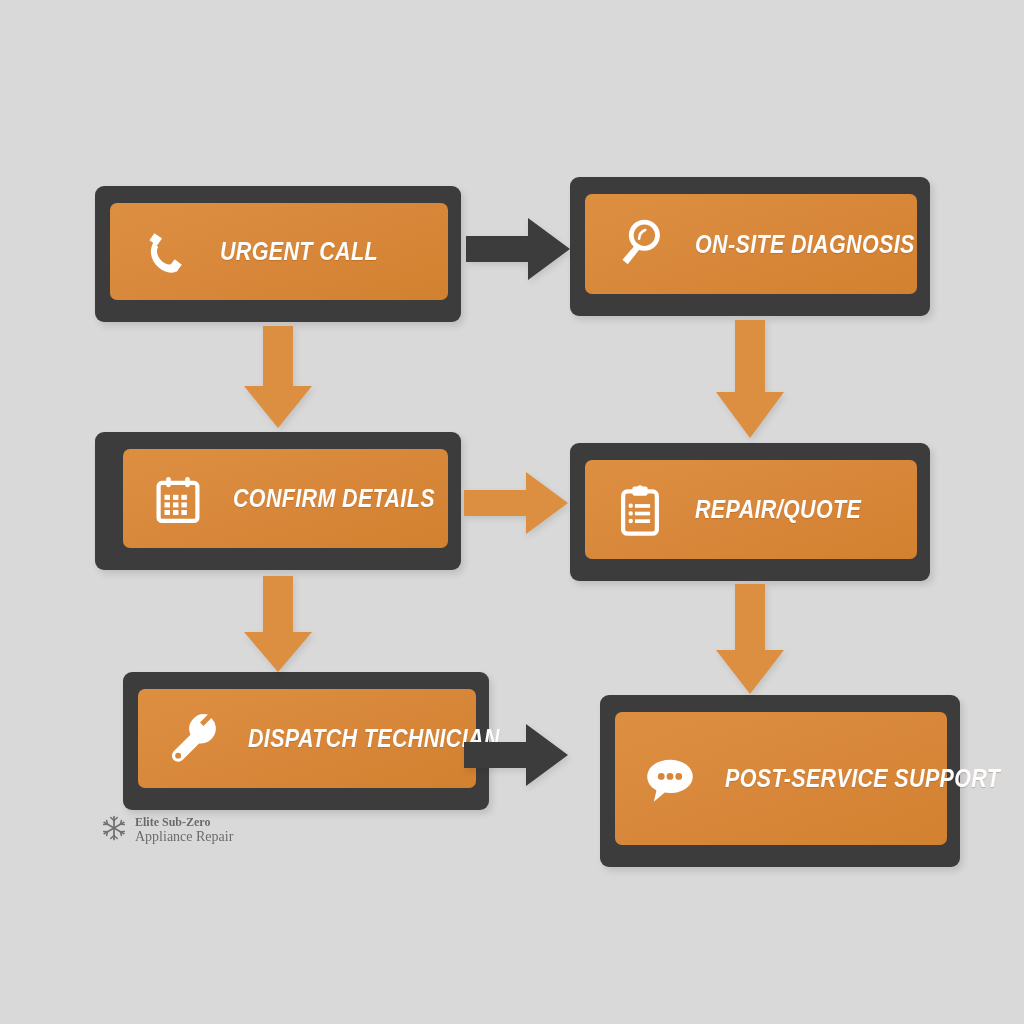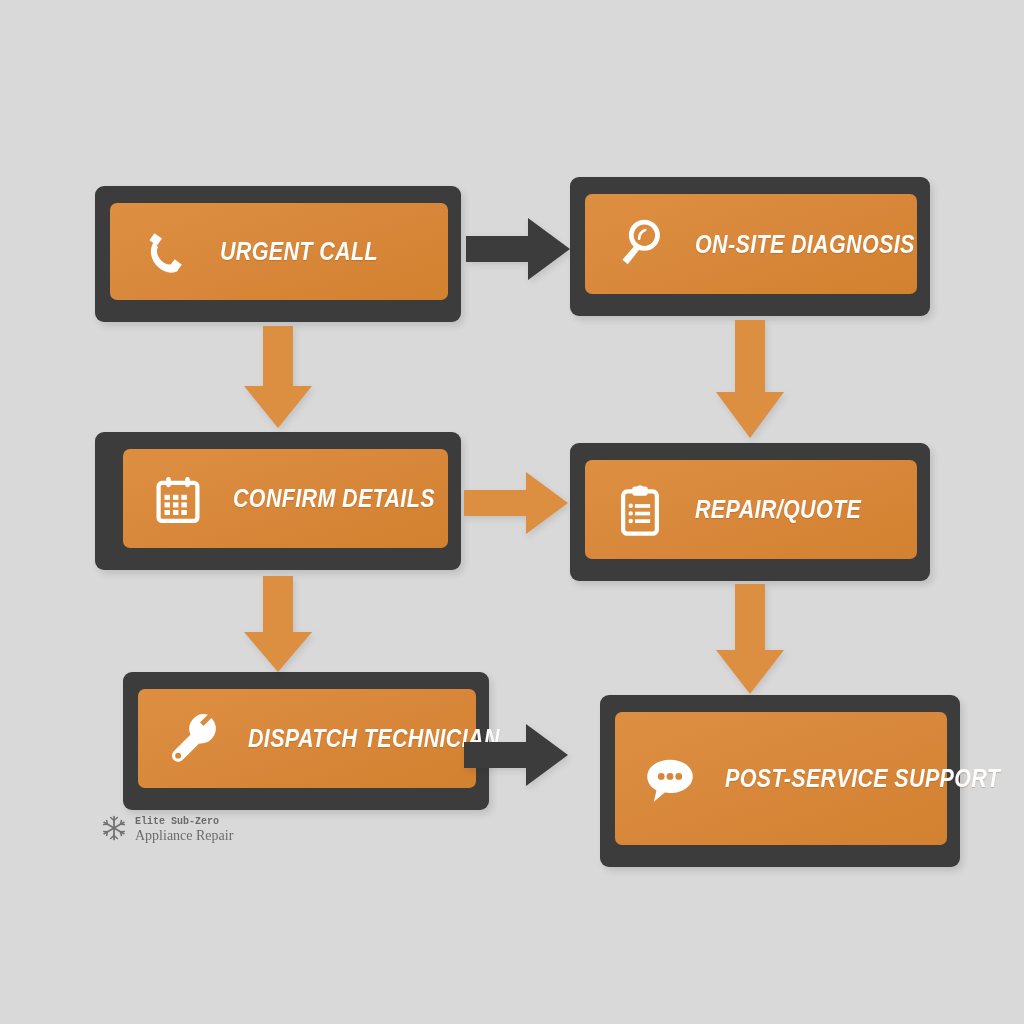--- a/index.html
+++ b/index.html
@@ -75,21 +75,21 @@
     display: flex;
     align-items: center;
     opacity: 0.72;
   }
   .logo-mark { margin-right: 7px; flex: 0 0 auto; }
   .logo-text {
     font-family: "Liberation Serif", serif;
     color: #3f3f41;
     line-height: 1.08;
   }
-  .logo-line1 { font-size: 10px; font-weight: bold; display: block; font-family: Liberation Mono, monospace; }
+  .logo-line1 { font-size: 12px; font-weight: bold; display: block; }
   .logo-line2 { font-size: 14px; display: block; }
 </style>
 </head>
 <body>
 
 <div id="canvas">
 
   <div class="node" style="left:95px; top:186px; width:366px; height:136px;">
     <div class="node-inner">
       <span class="node-icon">

